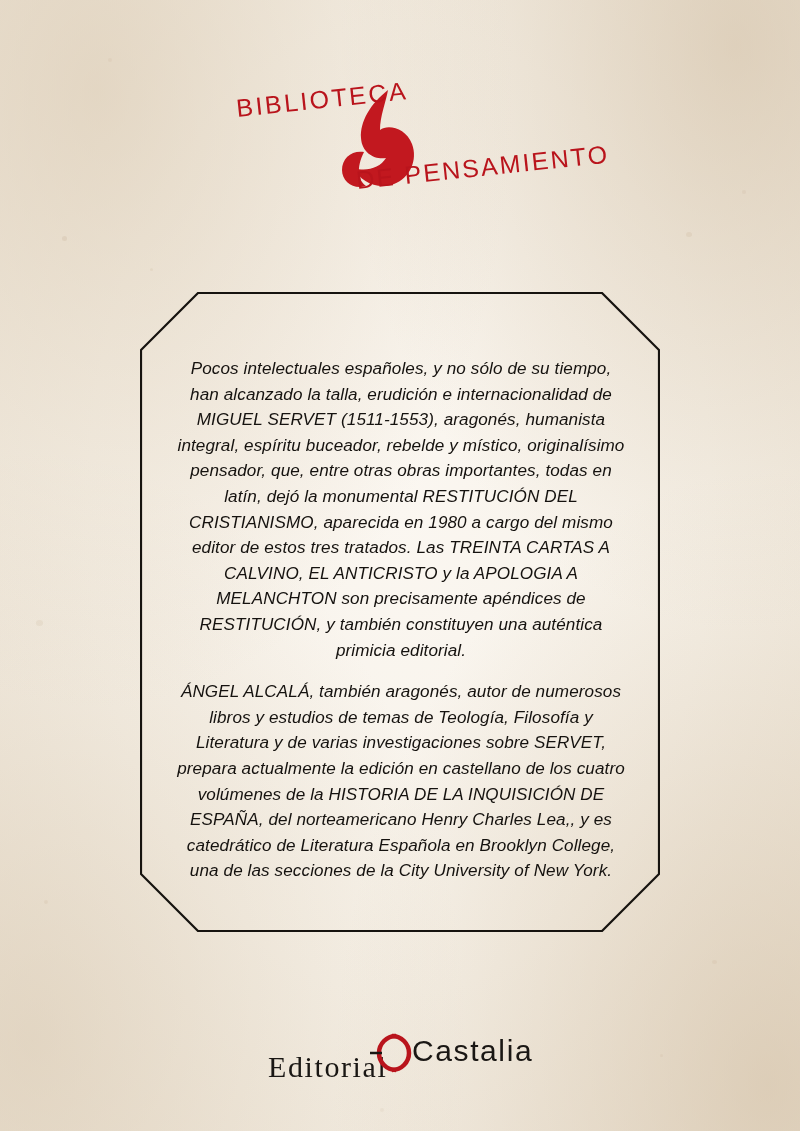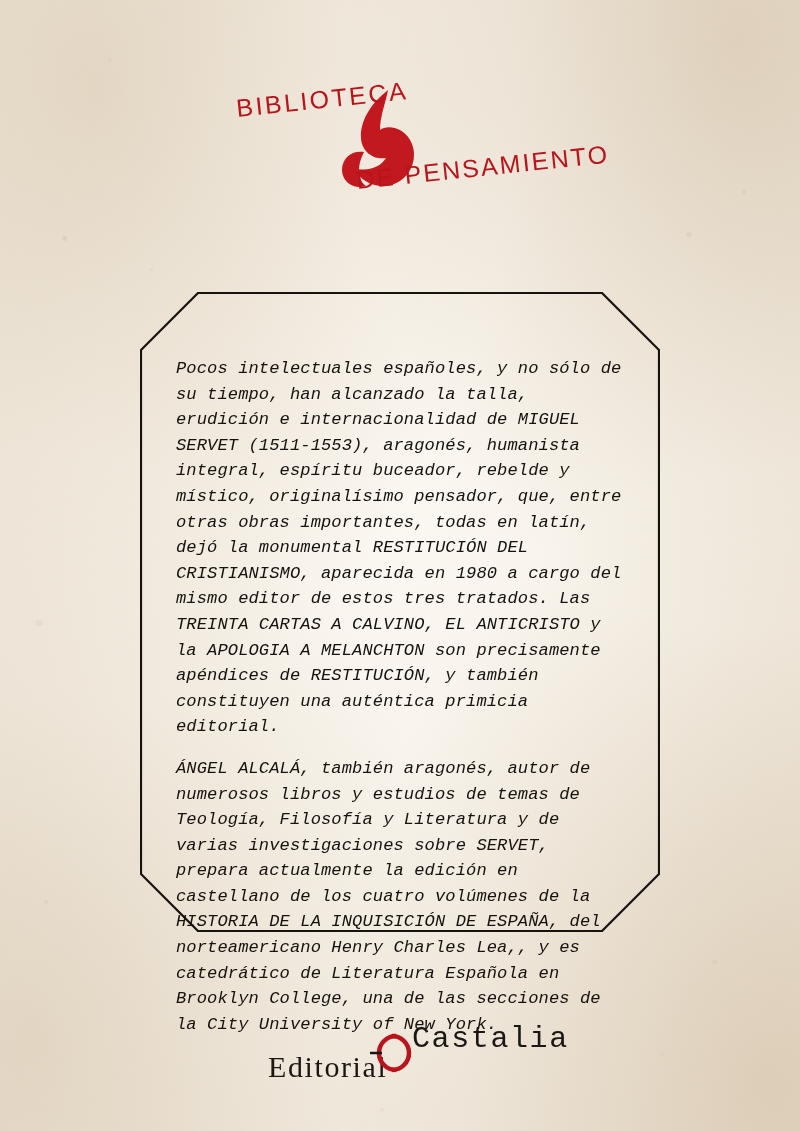--- a/index.html
+++ b/index.html
@@ -85,21 +85,22 @@
   }
   .panel-shape {
     position: absolute;
     inset: 0;
   }
   .panel-text {
     position: absolute;
     left: 36px;
     right: 34px;
     top: 64px;
-    font-family: Liberation Mono, monospace;
+    text-align: center;
+    font-family: Liberation Sans, sans-serif;
     font-style: italic;
     font-size: 17.1px;
     line-height: 25.6px;
     color: #15120f;
     letter-spacing: 0.1px;
   }
   .panel-text p {
     margin: 0;
   }
   .panel-text p + p {
@@ -121,22 +122,22 @@
     font-family: "Liberation Serif", serif;
     font-size: 30px;
     letter-spacing: 1.6px;
     color: #1a1714;
     white-space: nowrap;
     margin-top: 16px;
   }
   .imprint-right {
     position: absolute;
     left: 412px;
-    top: 0;
-    font-family: Liberation Mono, monospace;
+    top: 12px;
+    font-family: Liberation Sans, sans-serif;
     font-size: 30px;
     letter-spacing: 1.6px;
     color: #1a1714;
     white-space: nowrap;
   }
   .imprint-mark {
     position: absolute;
     left: 370px;
     top: 8px;
     width: 48px;

